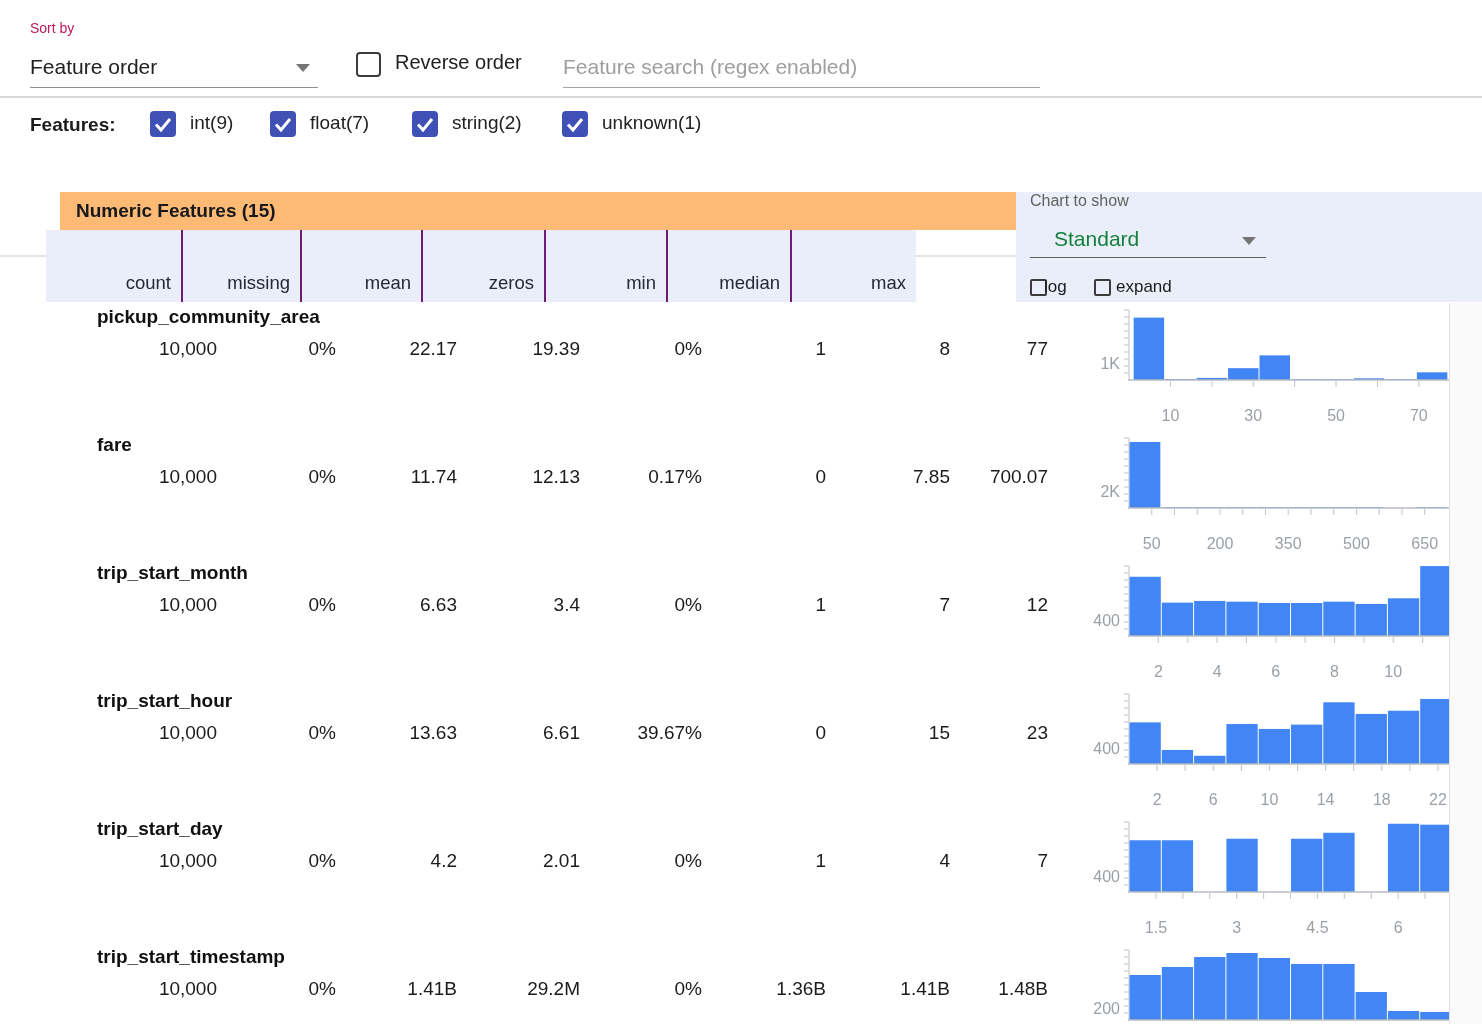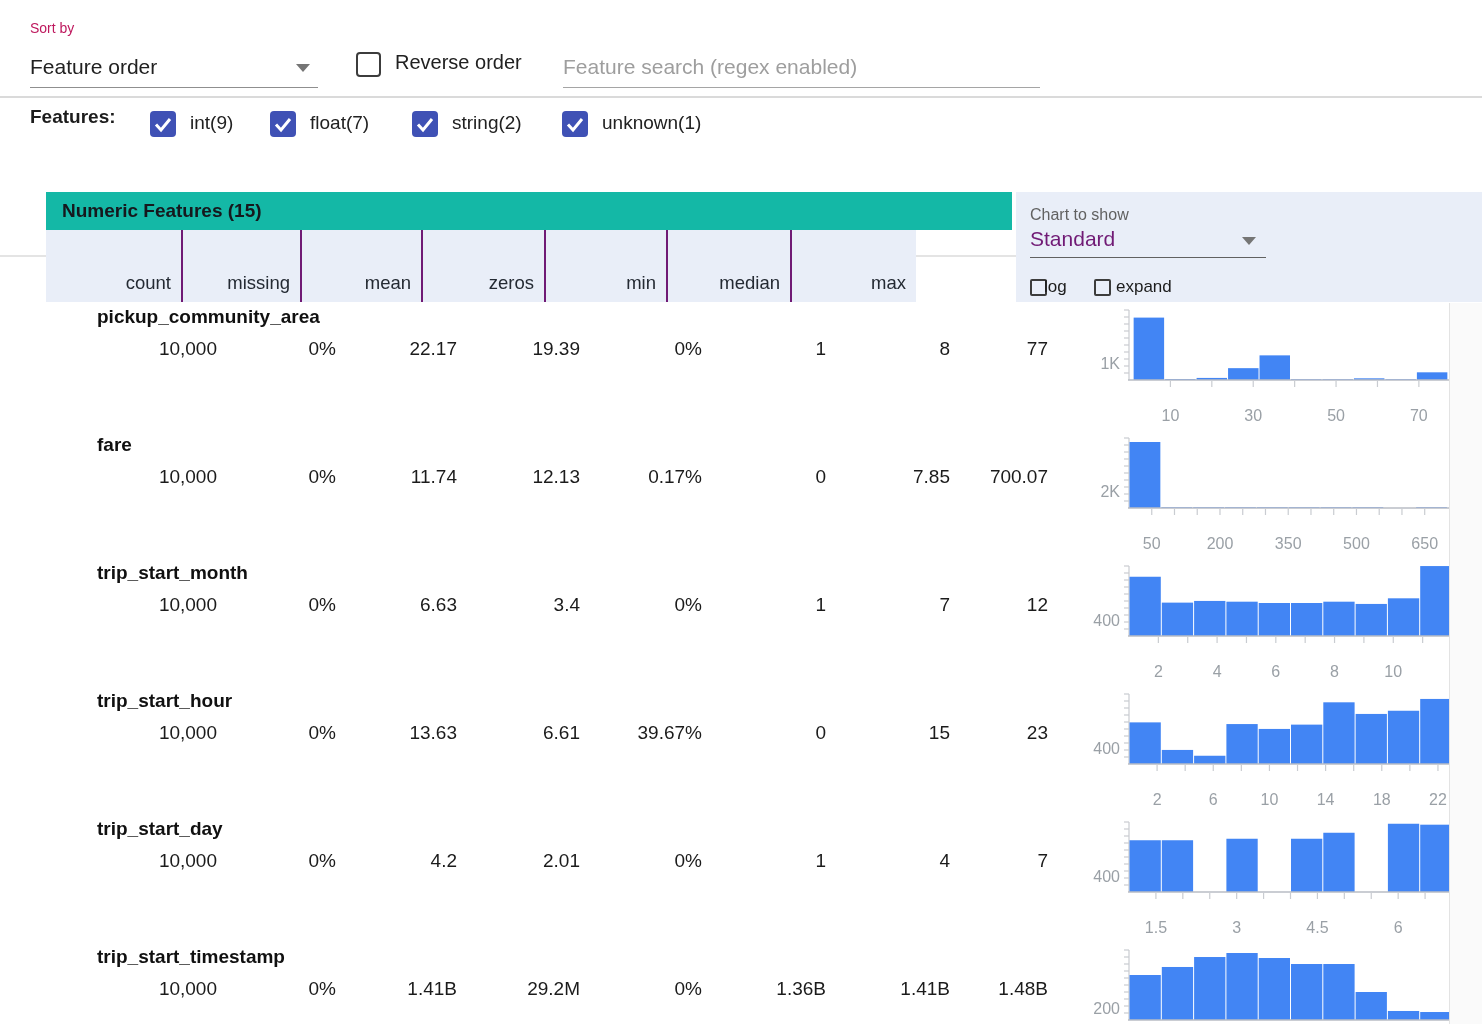--- a/index.html
+++ b/index.html
@@ -19,44 +19,44 @@
              border:2.5px solid #3c3c3c; border-radius:4px; background:#fff; cursor:pointer; }
   .rev-label { position:absolute; left:395px; top:51px; font-size:20px; color:#212121; }
   .search-input { position:absolute; left:563px; top:46px; width:477px; height:42px;
                   border:none; outline:none; border-bottom:1.5px solid #a5a5a5;
                   font-size:21px; color:#212121; font-family:"Liberation Sans",sans-serif; background:transparent; }
   .search-input::placeholder { color:#9e9e9e; opacity:1; }
   .divider1 { position:absolute; left:0; top:96px; width:1482px; height:2px; background:#dadada; }
 
   
   .features-row { position:absolute; left:0; top:98px; width:1482px; height:59px; background:#fff; }
-  .features-label { position:absolute; left:30px; top:8px; font-size:19px; font-weight:700; color:#1c1c1c; }
+  .features-label { position:absolute; left:30px; top:16px; font-size:19px; font-weight:700; color:#1c1c1c; }
   .ftype { position:absolute; top:12px; height:30px; cursor:pointer; }
   .fcheck { position:absolute; left:0; top:1px; width:26px; height:26px; background:#3f51b5;
             border-radius:4px; }
   .fcheck svg { position:absolute; left:0; top:0; }
   .ftype .flabel { position:absolute; left:40px; top:2px; font-size:19px; color:#212121; white-space:nowrap; }
   .divider2 { position:absolute; left:0; top:157px; width:1482px; height:1.5px; background:#e4e4e4; }
 
   
-  .tbl-title { position:absolute; left:46px; top:192px; width:968px; height:38px;
-               background:#14b8a6; border-right:2px solid #fff; }
+  .tbl-title { position:absolute; left:60px; top:192px; width:968px; height:38px;
+               background:#fdba74; border-right:2px solid #fff; }
   .tbl-title span { position:absolute; left:16px; top:8px; font-size:19px; font-weight:700; color:#16181d; }
   .subheader { position:absolute; left:46px; top:230px; width:968px; height:72px; display:grid;
                grid-template-columns:137px 119px 121px 123px 122px 124px 124px 98px; }
   .subheader .hcell { background:#e9eef8; border-right:2px solid #701a75; position:relative; }
   .subheader .hcell:last-child { border-right:none; }
   .subheader .hcell span { position:absolute; right:10px; bottom:8px; font-size:18.5px; color:#242a33; }
 
   
   .chart-panel { position:absolute; left:1016px; top:192px; width:466px; height:110px; background:#e9eef8; }
-  .ctshow { position:absolute; left:14px; top:14px; font-size:16px; color:#616161; }
+  .ctshow { position:absolute; left:14px; top:0; font-size:16px; color:#616161; }
   .chart-select { position:absolute; left:14px; top:32px; width:236px; height:34px;
                   border-bottom:1.5px solid #616161; cursor:pointer; }
-  .chart-select .val { font-size:21px; color:#701a75; line-height:30px; }
+  .chart-select .val { font-size:21px; color:#15803d; line-height:30px;margin-left:24px; }
   .chart-select .dd-arrow { right:10px; top:13px; }
   .mini-check { position:absolute; top:87px; width:17px; height:17px; border:2px solid #3c3c3c;
                 border-radius:2px; background:transparent; cursor:pointer; }
   .mini-label { position:absolute; top:85px; font-size:17px; color:#1c1c1c; }
 
   
   .rows-viewport { position:absolute; left:0; top:303px; width:1450px; height:721px; overflow:hidden; background:#fff; }
   .frow { position:absolute; left:0; width:1450px; height:128px;margin-left:44px; }
   .fname { position:absolute; left:53px; top:3px; font-size:19px; font-weight:700; color:#101010; }
   .statgrid { position:absolute; left:46px; top:32px; width:968px; display:grid;

